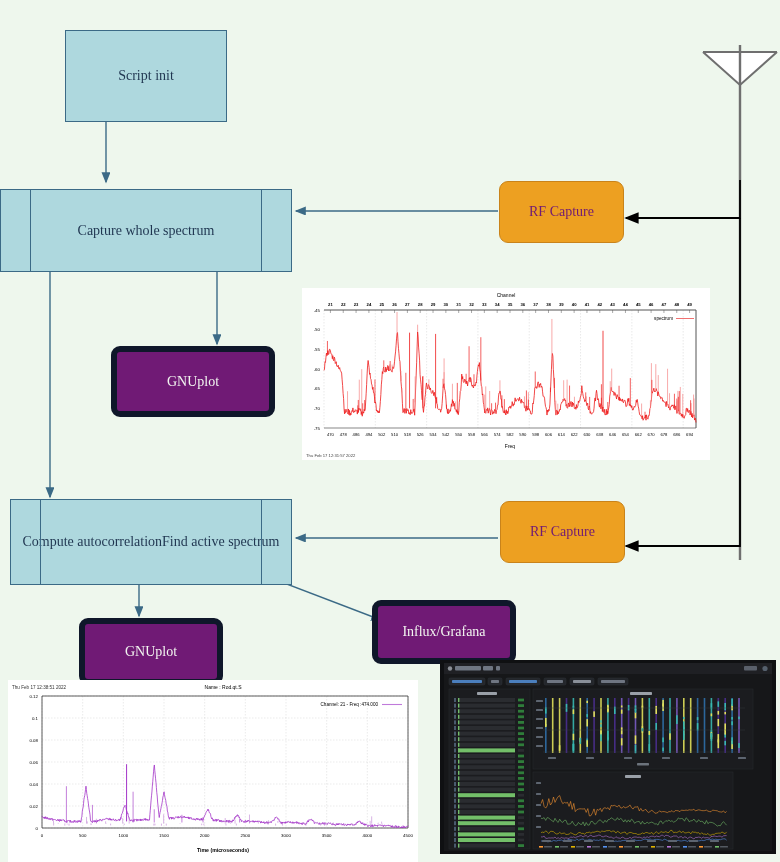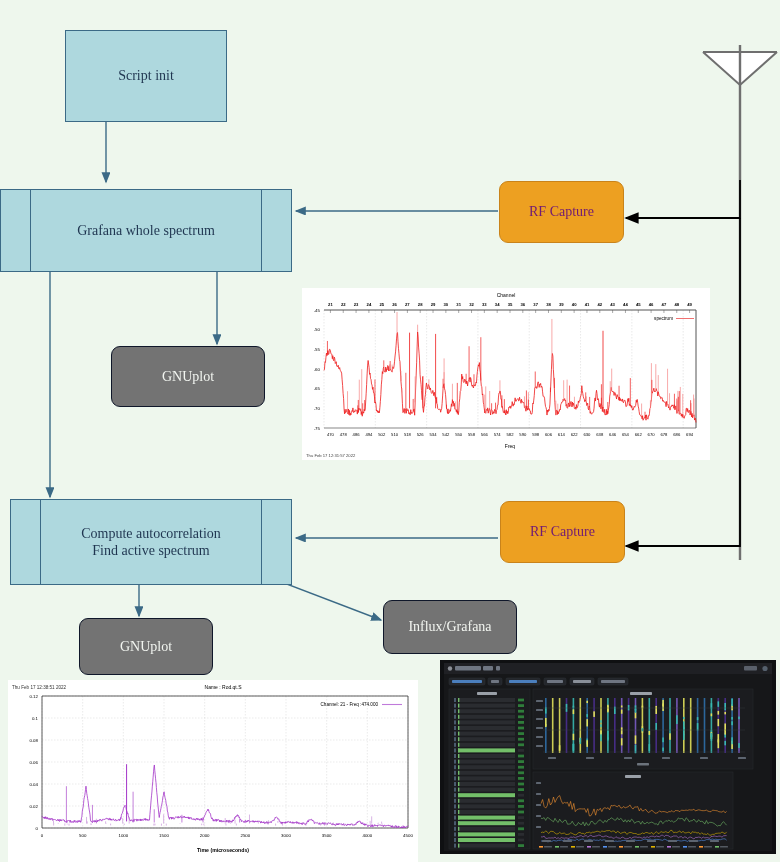--- a/index.html
+++ b/index.html
@@ -14,21 +14,21 @@
   svg.layer{position:absolute;left:0;top:0;width:780px;height:862px;}
   .node{position:absolute;display:flex;align-items:center;justify-content:center;text-align:center;}
   .proc{
     background:#aed8de;border:1px solid #3b6a86;color:#1f3550;
     font-size:14px;line-height:1.25;
   }
   .sub-bar{position:absolute;top:0;bottom:0;width:0;border-left:1px solid #3b6a86;}
   .rounded{
     border-radius:9px;color:#f2f5f0;font-size:14px;
   }
-  .green{background:#737373;border:1px solid #0f172a;}
+  .green{background:#701a75;border:6px solid #0f172a;}
   .orange{background:#eda021;border:1px solid #c9831a;color:#701a75;}
   .imgbox{position:absolute;background:#ffffff;overflow:hidden;}
   .gf{position:absolute;background:#161719;overflow:hidden;}
 </style>
 </head>
 <body>
 
 <div class="stage">
 
   <svg class="layer">
@@ -65,39 +65,39 @@
     <path d="M740,218 L740,546 L626,546" stroke="#000" stroke-width="1.8" fill="none" marker-end="url(#ahk)"></path>
   </svg>
 
   <div class="node proc" style="left:65px;top:1px;width:160px;height:90px;margin-top:29px;">
     <span>Script init</span>
   </div>
 
   <div class="node proc" style="left:0px;top:189px;width:290px;height:81px;">
     <div class="sub-bar" style="left:29px;"></div>
     <div class="sub-bar" style="right:29px;"></div>
-    <span>Grafana whole spectrum</span>
+    <span>Capture whole spectrum</span>
   </div>
 
   <div class="node rounded green" style="left:111px;top:346px;width:152px;height:59px;">
     <span>GNUplot</span>
   </div>
 
-  <div class="node proc" style="left:10px;top:499px;width:280px;height:84px;flex-direction:column;">
+  <div class="node proc" style="left:10px;top:499px;width:280px;height:84px;flex-direction:row;">
     <div class="sub-bar" style="left:29px;"></div>
     <div class="sub-bar" style="right:29px;"></div>
     <span>Compute autocorrelation</span>
     <span>Find active spectrum</span>
   </div>
 
   <div class="node rounded green" style="left:79px;top:618px;width:132px;height:55px;">
     <span>GNUplot</span>
   </div>
 
-  <div class="node rounded green" style="left:383px;top:600px;width:132px;height:52px;">
+  <div class="node rounded green" style="left:372px;top:600px;width:132px;height:52px;">
     <span>Influx/Grafana</span>
   </div>
 
   <div class="node rounded orange" style="left:499px;top:181px;width:123px;height:60px;">
     <span>RF Capture</span>
   </div>
 
   <div class="node rounded orange" style="left:500px;top:501px;width:123px;height:60px;">
     <span>RF Capture</span>
   </div>

